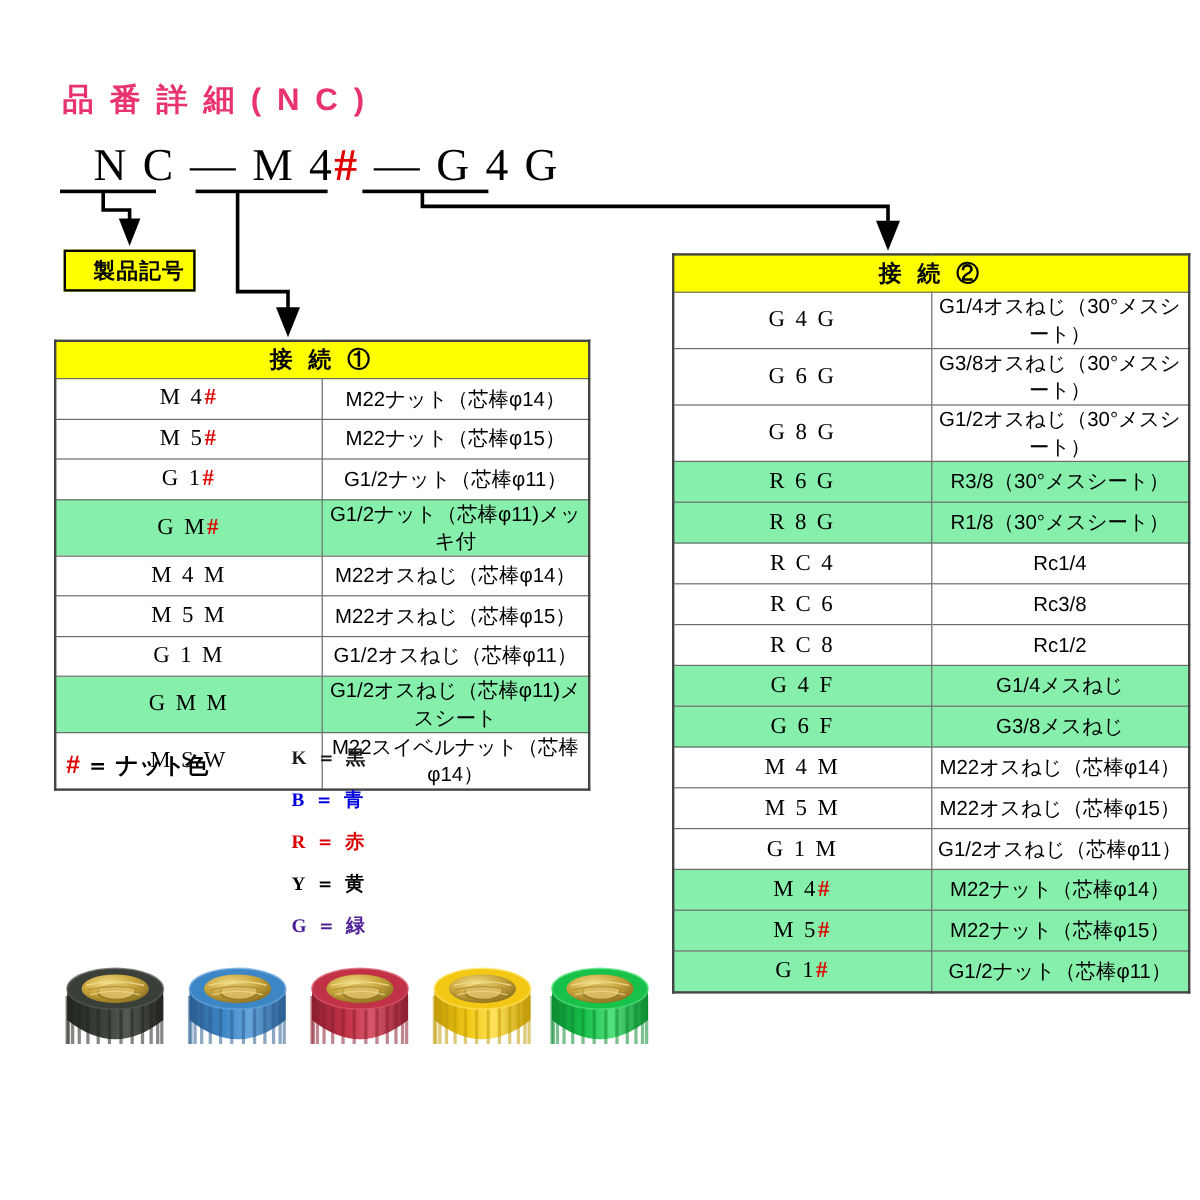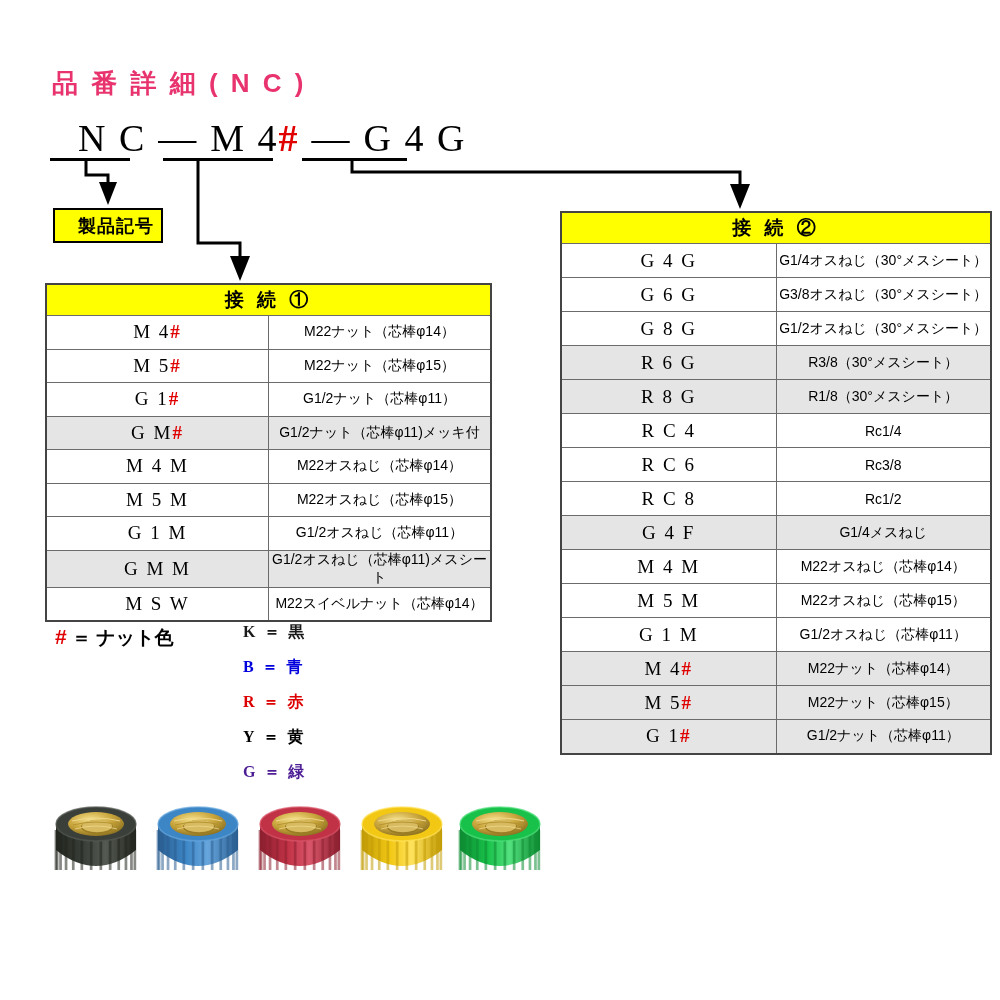--- a/index.html
+++ b/index.html
@@ -79,23 +79,23 @@
     letter-spacing:4px;
     height:30px;
   }
   .tbl .code{
     font-family:"Liberation Serif", serif;
     font-size:19px;
     letter-spacing:2px;
   }
   .tbl .desc{
     font-family:"Liberation Sans", sans-serif;
-    font-size:14px;
-  }
-  .tbl tr.shade td{background:#e5e5e5;}
+    font-size:17px;
+  }
+  .tbl tr.shade td{background:#86efac;}
 
   
   #table1{left:45px;top:283px;width:447px;}
   #table1 .code{width:104px;}
   #table1 tbody tr{height:33.5px;}
 
   
   #table2{left:538px;top:211px;width:432px;margin-left:22px;}
   #table2 .code{width:100px;}
   #table2 tbody tr{height:34px;}
@@ -232,20 +232,24 @@
           <td class="code"><span>R C 6</span></td>
           <td class="desc">Rc3/8</td>
         </tr>
         <tr>
           <td class="code"><span>R C 8</span></td>
           <td class="desc">Rc1/2</td>
         </tr>
         <tr class="shade">
           <td class="code"><span>G 4 F</span></td>
           <td class="desc">G1/4メスねじ</td>
+        </tr>
+        <tr class="shade">
+          <td class="code"><span>G 6 F</span></td>
+          <td class="desc">G3/8メスねじ</td>
         </tr>
         <tr>
           <td class="code"><span>M 4 M</span></td>
           <td class="desc">M22オスねじ（芯棒φ14）</td>
         </tr>
         <tr>
           <td class="code"><span>M 5 M</span></td>
           <td class="desc">M22オスねじ（芯棒φ15）</td>
         </tr>
         <tr>

